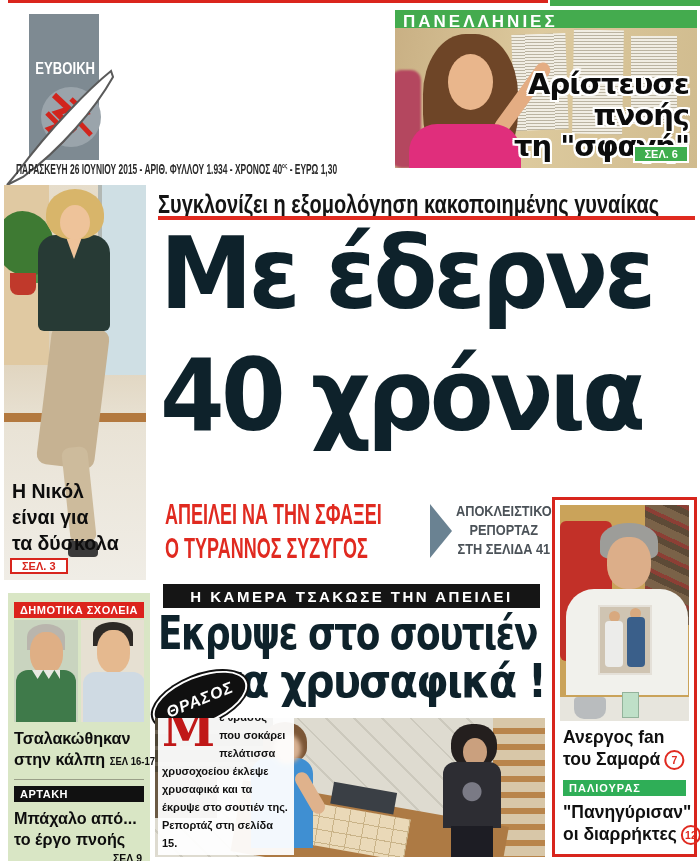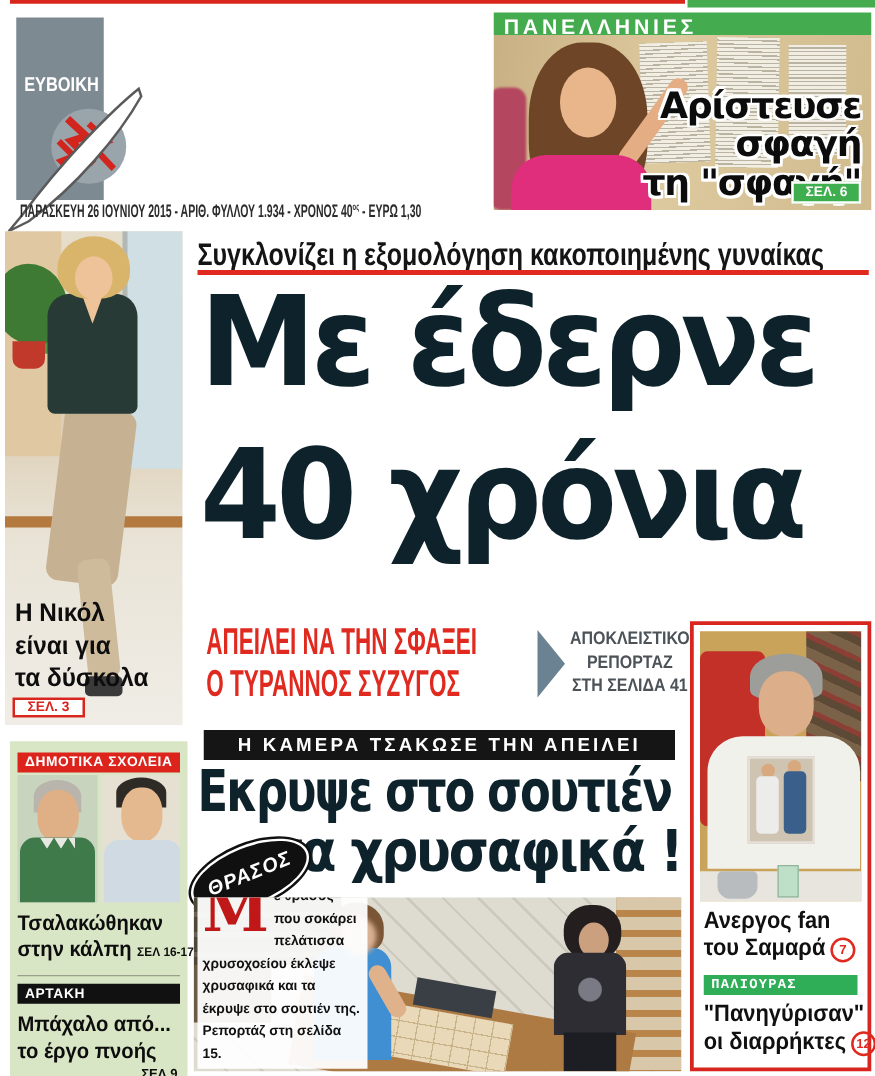--- a/index.html
+++ b/index.html
@@ -12,21 +12,21 @@
   .top-line-green{left:550px;top:0;width:150px;height:6px;background:#44ab4e;}
 
   
   .masthead{left:13px;top:11px;width:372px;height:149px;}
   .m-red{position:absolute;left:64px;top:0;width:308px;height:149px;background:#da251d;}
   .m-title{position:absolute;left:14px;top:-6px;color:#fff;font-family:"DejaVu Sans",sans-serif;
            font-weight:bold;font-size:95px;letter-spacing:-5px;line-height:1.25;
            transform:scaleX(.78);transform-origin:left top;white-space:nowrap;}
   .m-subtitle{position:absolute;left:16px;bottom:7px;color:#fff;font-weight:bold;font-size:16.5px;
            transform:scaleX(.9);transform-origin:left;white-space:nowrap;}
-  .m-gray{position:absolute;left:0;top:3px;width:70px;height:146px;background:#7e8a92;text-decoration:underline;}
+  .m-gray{position:absolute;left:16px;top:3px;width:70px;height:146px;background:#7e8a92;text-decoration:underline;}
   .m-edition{position:absolute;left:0;top:46px;width:70px;text-align:center;color:#fff;
            font-weight:bold;font-size:16px;transform:scaleX(.82);transform-origin:center;}
   .m-logo{position:absolute;left:-14px;top:58px;overflow:visible;}
   .dateline{left:16px;top:161px;width:380px;color:#2b2b2b;font-weight:bold;font-size:14.5px;
            transform:scaleX(.58);transform-origin:left top;white-space:nowrap;}
   .dateline sup{font-size:8px;}
 
   
   .tr-panel{left:395px;top:10px;width:302px;height:158px;}
   .tr-bar{position:absolute;left:0;top:0;width:100%;height:18px;background:#44ab4e;}
@@ -86,21 +86,21 @@
   .sb-print .h2{position:absolute;right:9px;top:1px;width:11px;height:11px;background:#d8a97f;border-radius:50%;}
   .sb-table{position:absolute;left:0;bottom:0;width:100%;height:24px;background:#e7e5dd;}
   .sb-glass{position:absolute;left:62px;bottom:3px;width:15px;height:24px;background:#bfe0c8;border:1px solid #93b39b;}
   .sb-bucket{position:absolute;left:14px;bottom:2px;width:32px;height:22px;background:#b9bcbe;border-radius:4px 4px 10px 10px;}
   .sb-head{margin:5px 8px 0;color:#101010;font-weight:bold;font-size:19px;line-height:22px;
            transform:scaleX(.92);transform-origin:left top;white-space:nowrap;}
   .pg-circle{display:inline-block;width:16px;height:16px;border:2px solid #e02a20;border-radius:50%;
            color:#e02a20;font-size:10.5px;font-weight:bold;text-align:center;line-height:16px;
            vertical-align:1px;margin-left:5px;transform:scaleX(1.09);}
   .sb-greenbar{margin:10px 8px 4px;background:#2fae57;color:#fff;font-weight:bold;font-size:11px;
-           letter-spacing:1px;padding:2px 6px;font-family:Liberation Mono, monospace;}
+           letter-spacing:1px;padding:2px 6px;}
 
   
   .camera-bar{left:163px;top:584px;width:377px;height:24px;background:#151515;color:#fff;
            display:flex;align-items:center;justify-content:center;}
   .camera-bar span{font-weight:bold;font-size:15px;letter-spacing:2.5px;white-space:nowrap;}
   .theft-l1{left:158px;top:606px;color:#0e222b;font-family:"DejaVu Sans",sans-serif;font-weight:bold;
            font-size:46px;letter-spacing:-2px;transform:scaleX(.78);transform-origin:left top;white-space:nowrap;}
   .theft-l2{left:158px;top:654px;width:387px;text-align:right;color:#0e222b;font-family:"DejaVu Sans",sans-serif;
            font-weight:bold;font-size:46px;letter-spacing:-2px;transform:scaleX(.9);transform-origin:right top;white-space:nowrap;}
   .thrasos{left:150px;top:676px;width:96px;height:44px;background:#101010;border:2px solid #fff;
@@ -214,21 +214,21 @@
       <div class="tr-list" style="left:118px;top:6px;width:54px;height:96px;transform:rotate(-2deg);"></div>
       <div class="tr-list" style="left:178px;top:2px;width:50px;height:104px;transform:rotate(1deg);"></div>
       <div class="tr-list" style="left:236px;top:8px;width:46px;height:88px;"></div>
       <div class="tr-bgperson"></div>
       <div class="tr-girl-hair"></div>
       <div class="tr-girl-arm"></div>
       <div class="tr-girl-face"></div>
       <div class="tr-girl-top"></div>
       <div class="tr-headline">
         <div>Αρίστευσε</div>
-        <div>σφαγή</div>
+        <div>πνοής</div>
         <div>τη "σφαγή"</div>
       </div>
       <div class="sel10">ΣΕΛ. 6</div>
     </div>
   </div>
 
   <div class="abs lead-kicker">Συγκλονίζει η εξομολόγηση κακοποιημένης γυναίκας</div>
   <div class="abs kicker-underline"></div>
   <div class="abs lead-headline">
     <div>Με έδερνε</div>

